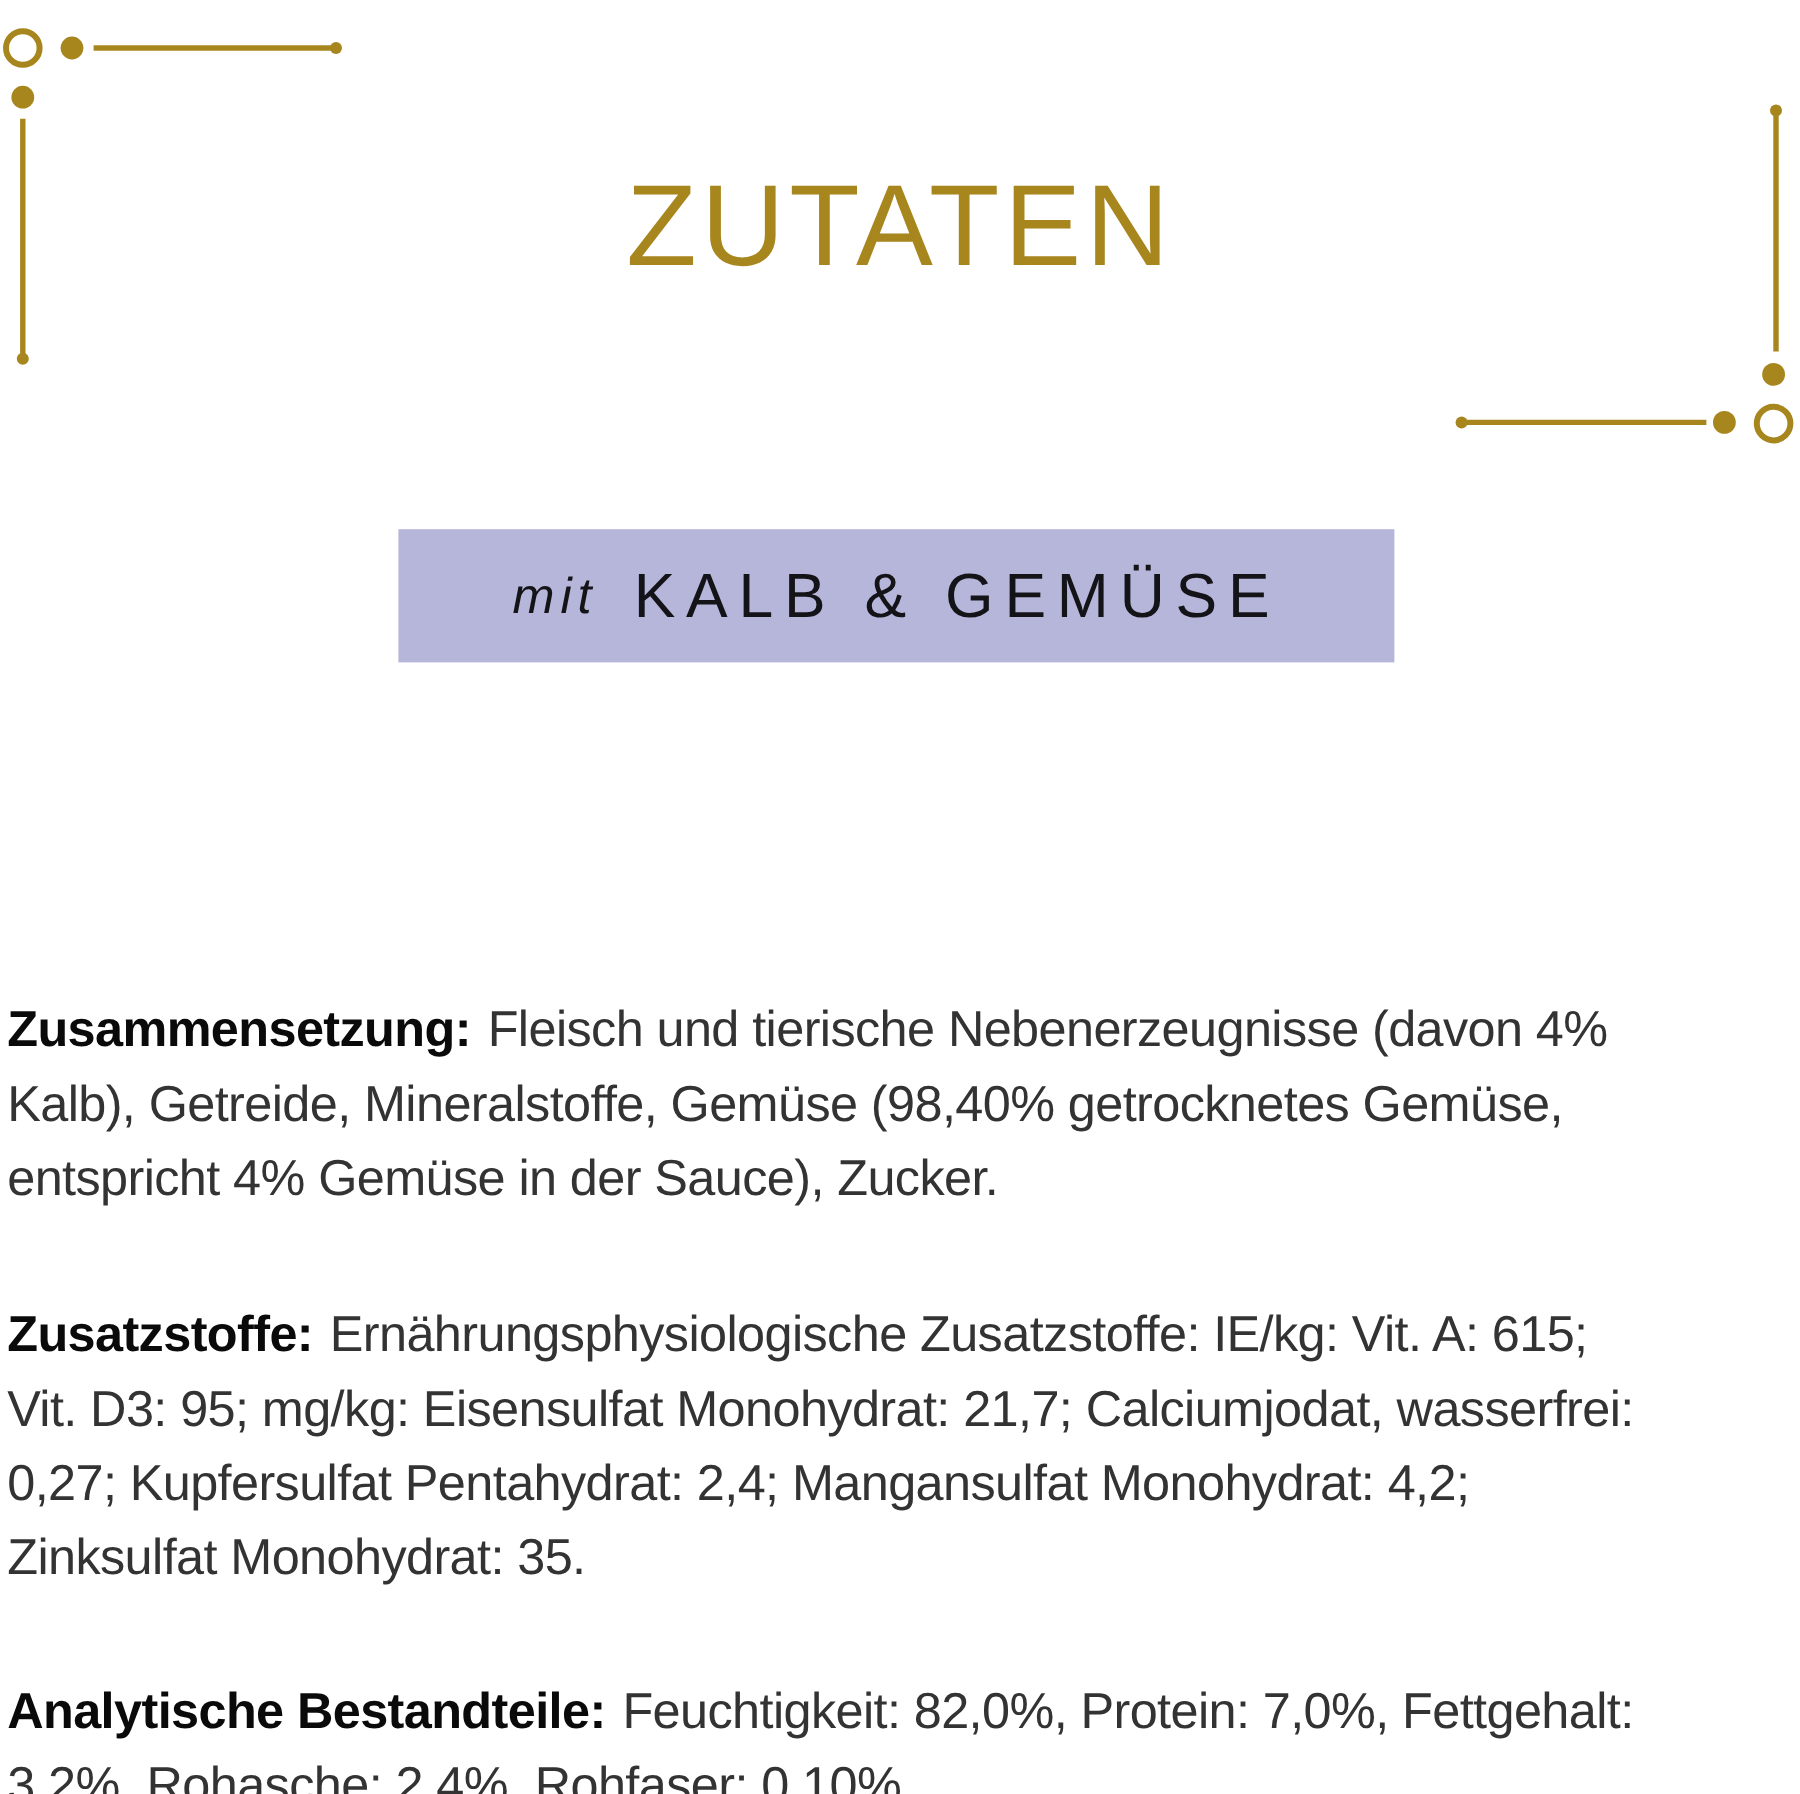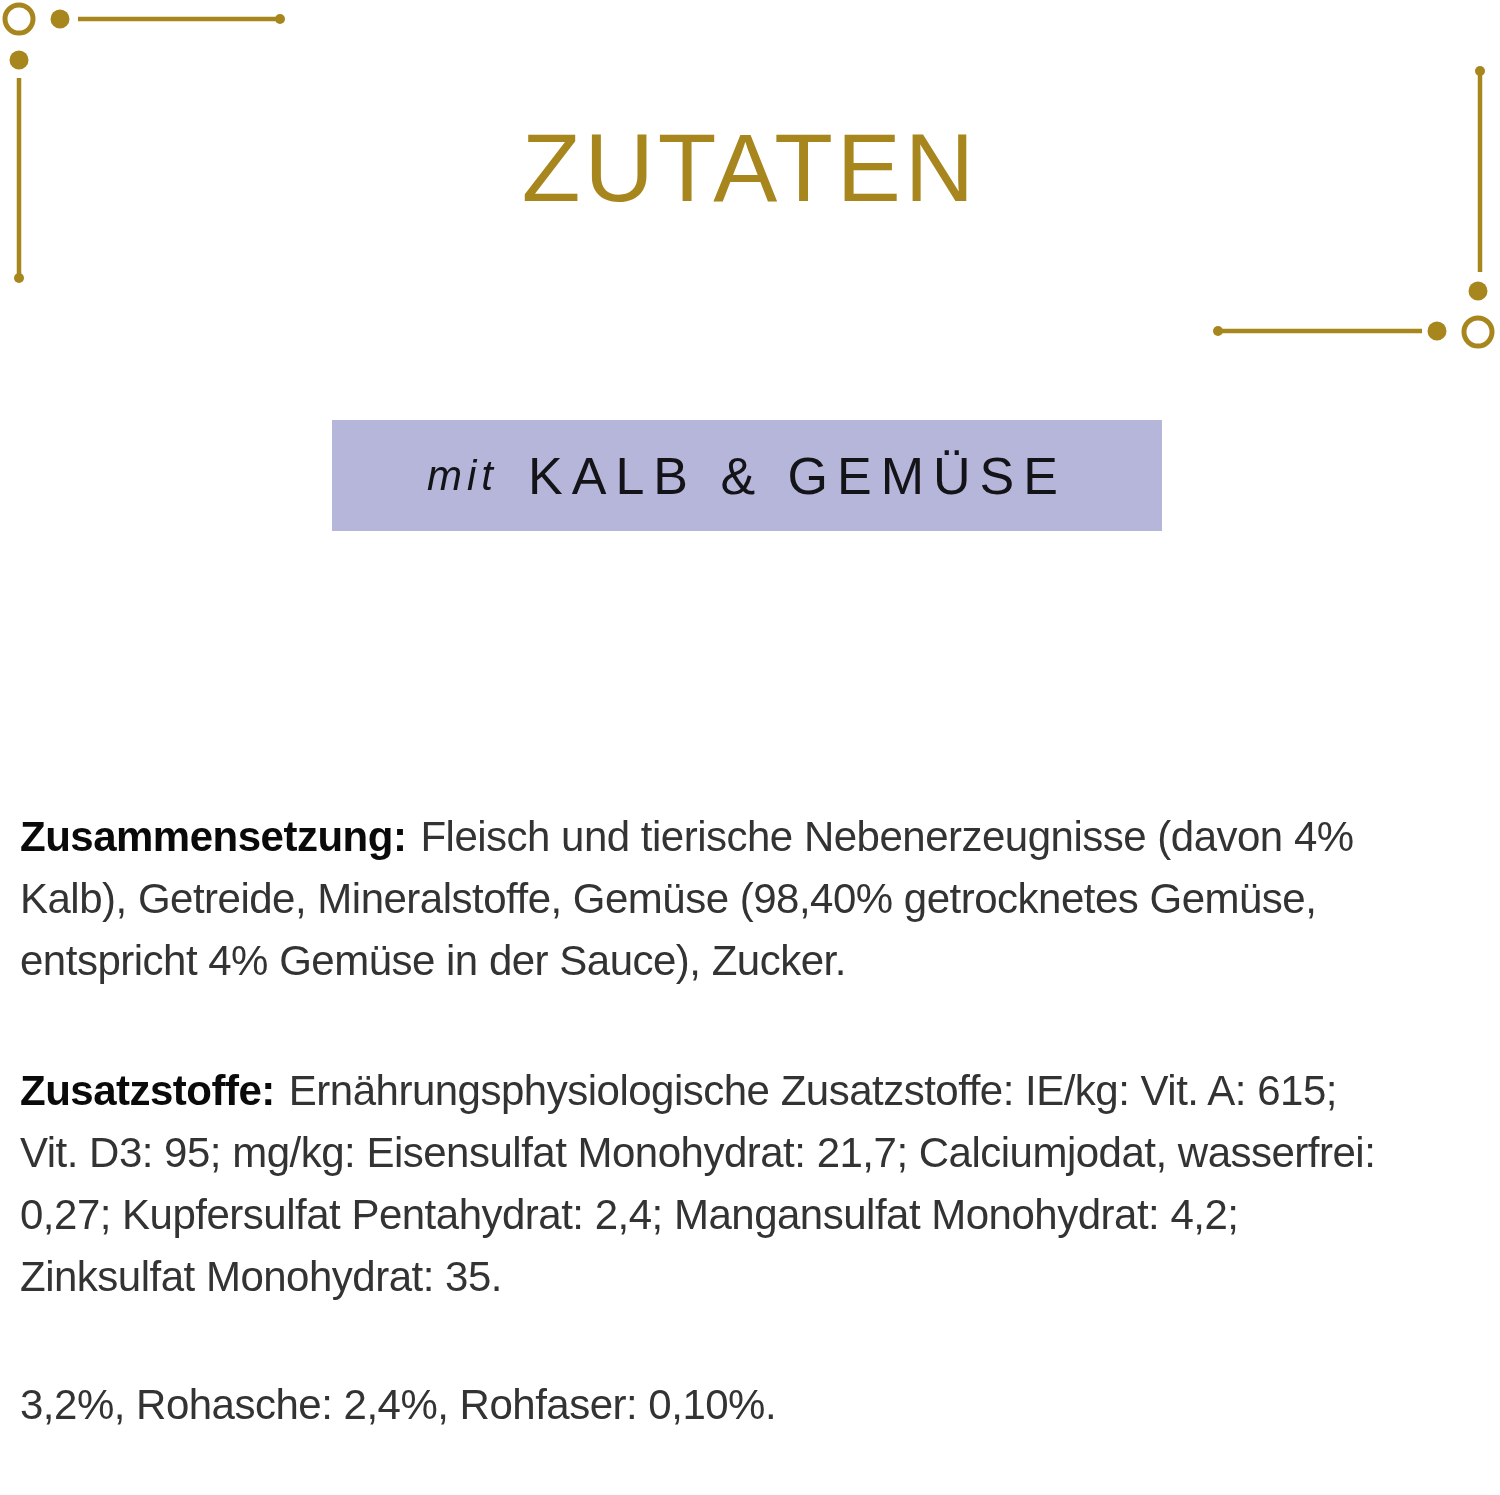--- a/index.html
+++ b/index.html
@@ -9,20 +9,21 @@
     width: 1500px;
     height: 1495px;
     overflow: hidden;
     font-family: "Liberation Sans", sans-serif;
   }
   .canvas {
     position: relative;
     width: 1500px;
     height: 1292px;
     background: #ffffff;
+    margin-top: 21px;
   }
   .ornament {
     position: absolute;
     pointer-events: none;
   }
   .ornament.tl { left: 0; top: 0; }
   .ornament.tr { left: 1200px; top: 0; }
 
   .title {
     position: absolute;
@@ -57,21 +58,21 @@
     margin-right: 30px;
   }
   .banner .variant {
     font-size: 52px;
     letter-spacing: 9px;
     white-space: nowrap;
   }
 
   .para {
     position: absolute;
-    left: 20px;
+    left: 6px;
     right: 0;
     font-size: 42px;
     line-height: 62px;
     letter-spacing: -0.5px;
     color: #333333;
   }
   .para .line { white-space: nowrap; }
   .para .lead {
     font-weight: 700;
     color: #0a0a0a;
@@ -129,16 +130,19 @@
   <div class="para p2">
     <div class="line">
       <span class="lead">Zusatzstoffe:</span><span>Ernährungsphysiologische Zusatzstoffe: IE/kg: Vit. A: 615;</span>
     </div>
     <div class="line">Vit. D3: 95; mg/kg: Eisensulfat Monohydrat: 21,7; Calciumjodat, wasserfrei:</div>
     <div class="line">0,27; Kupfersulfat Pentahydrat: 2,4; Mangansulfat Monohydrat: 4,2;</div>
     <div class="line">Zinksulfat Monohydrat: 35.</div>
   </div>
 
   <div class="para p3">
+    <div class="line">
+      <span class="lead">Analytische Bestandteile:</span><span>Feuchtigkeit: 82,0%, Protein: 7,0%, Fettgehalt:</span>
+    </div>
     <div class="line">3,2%, Rohasche: 2,4%, Rohfaser: 0,10%.</div>
   </div>
 
 </div>
 
 </body></html>

